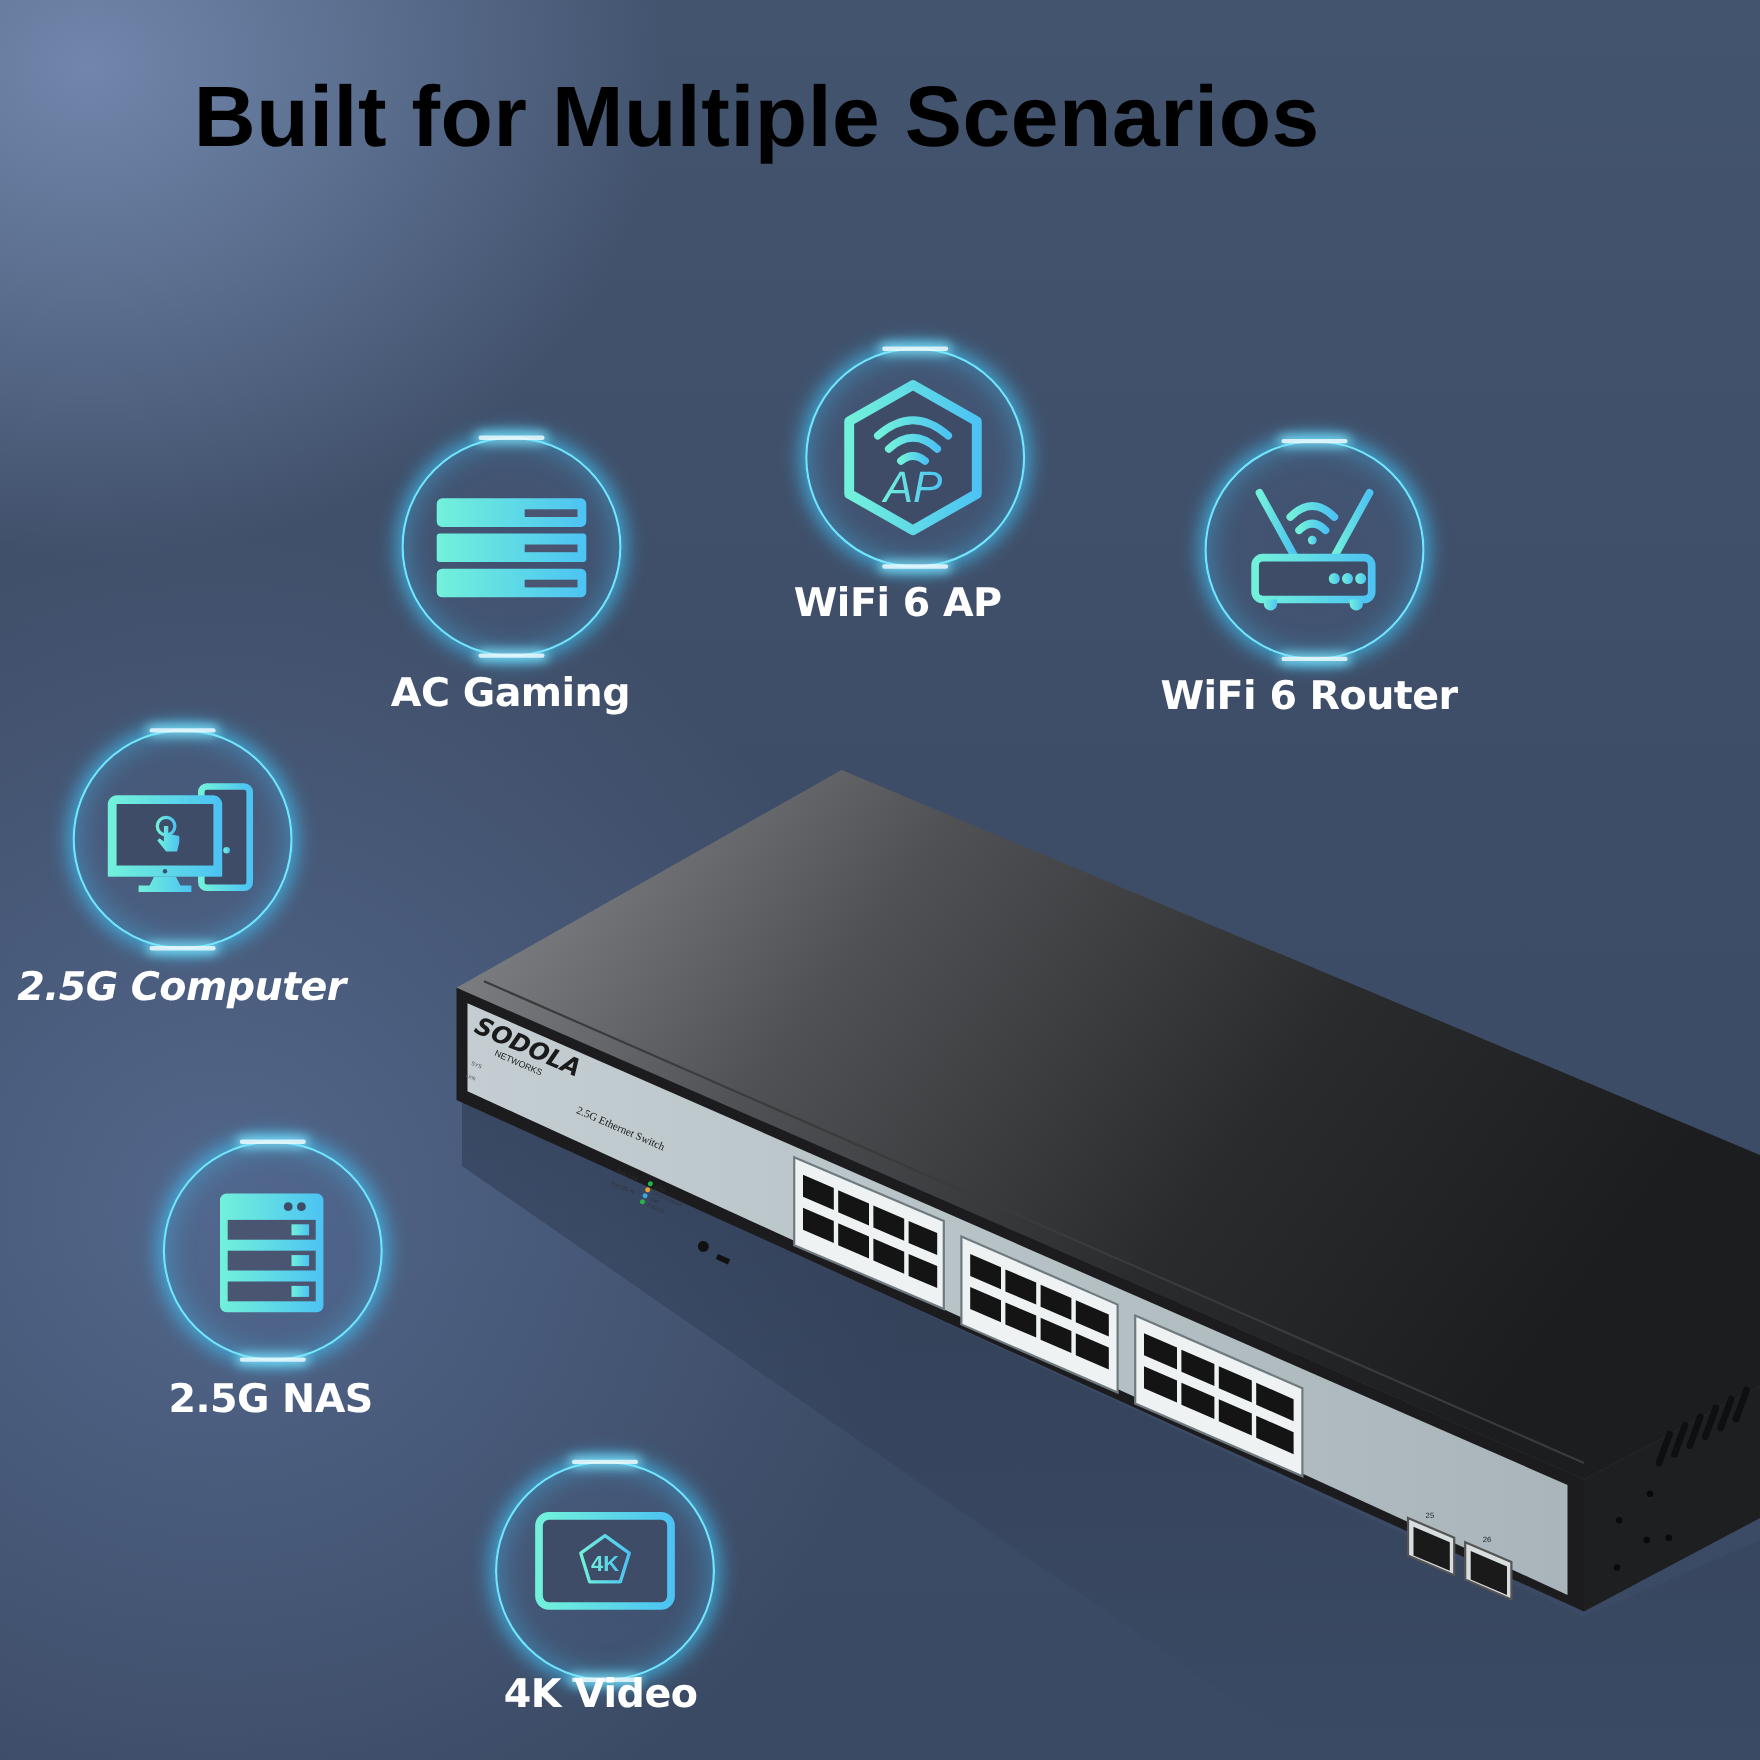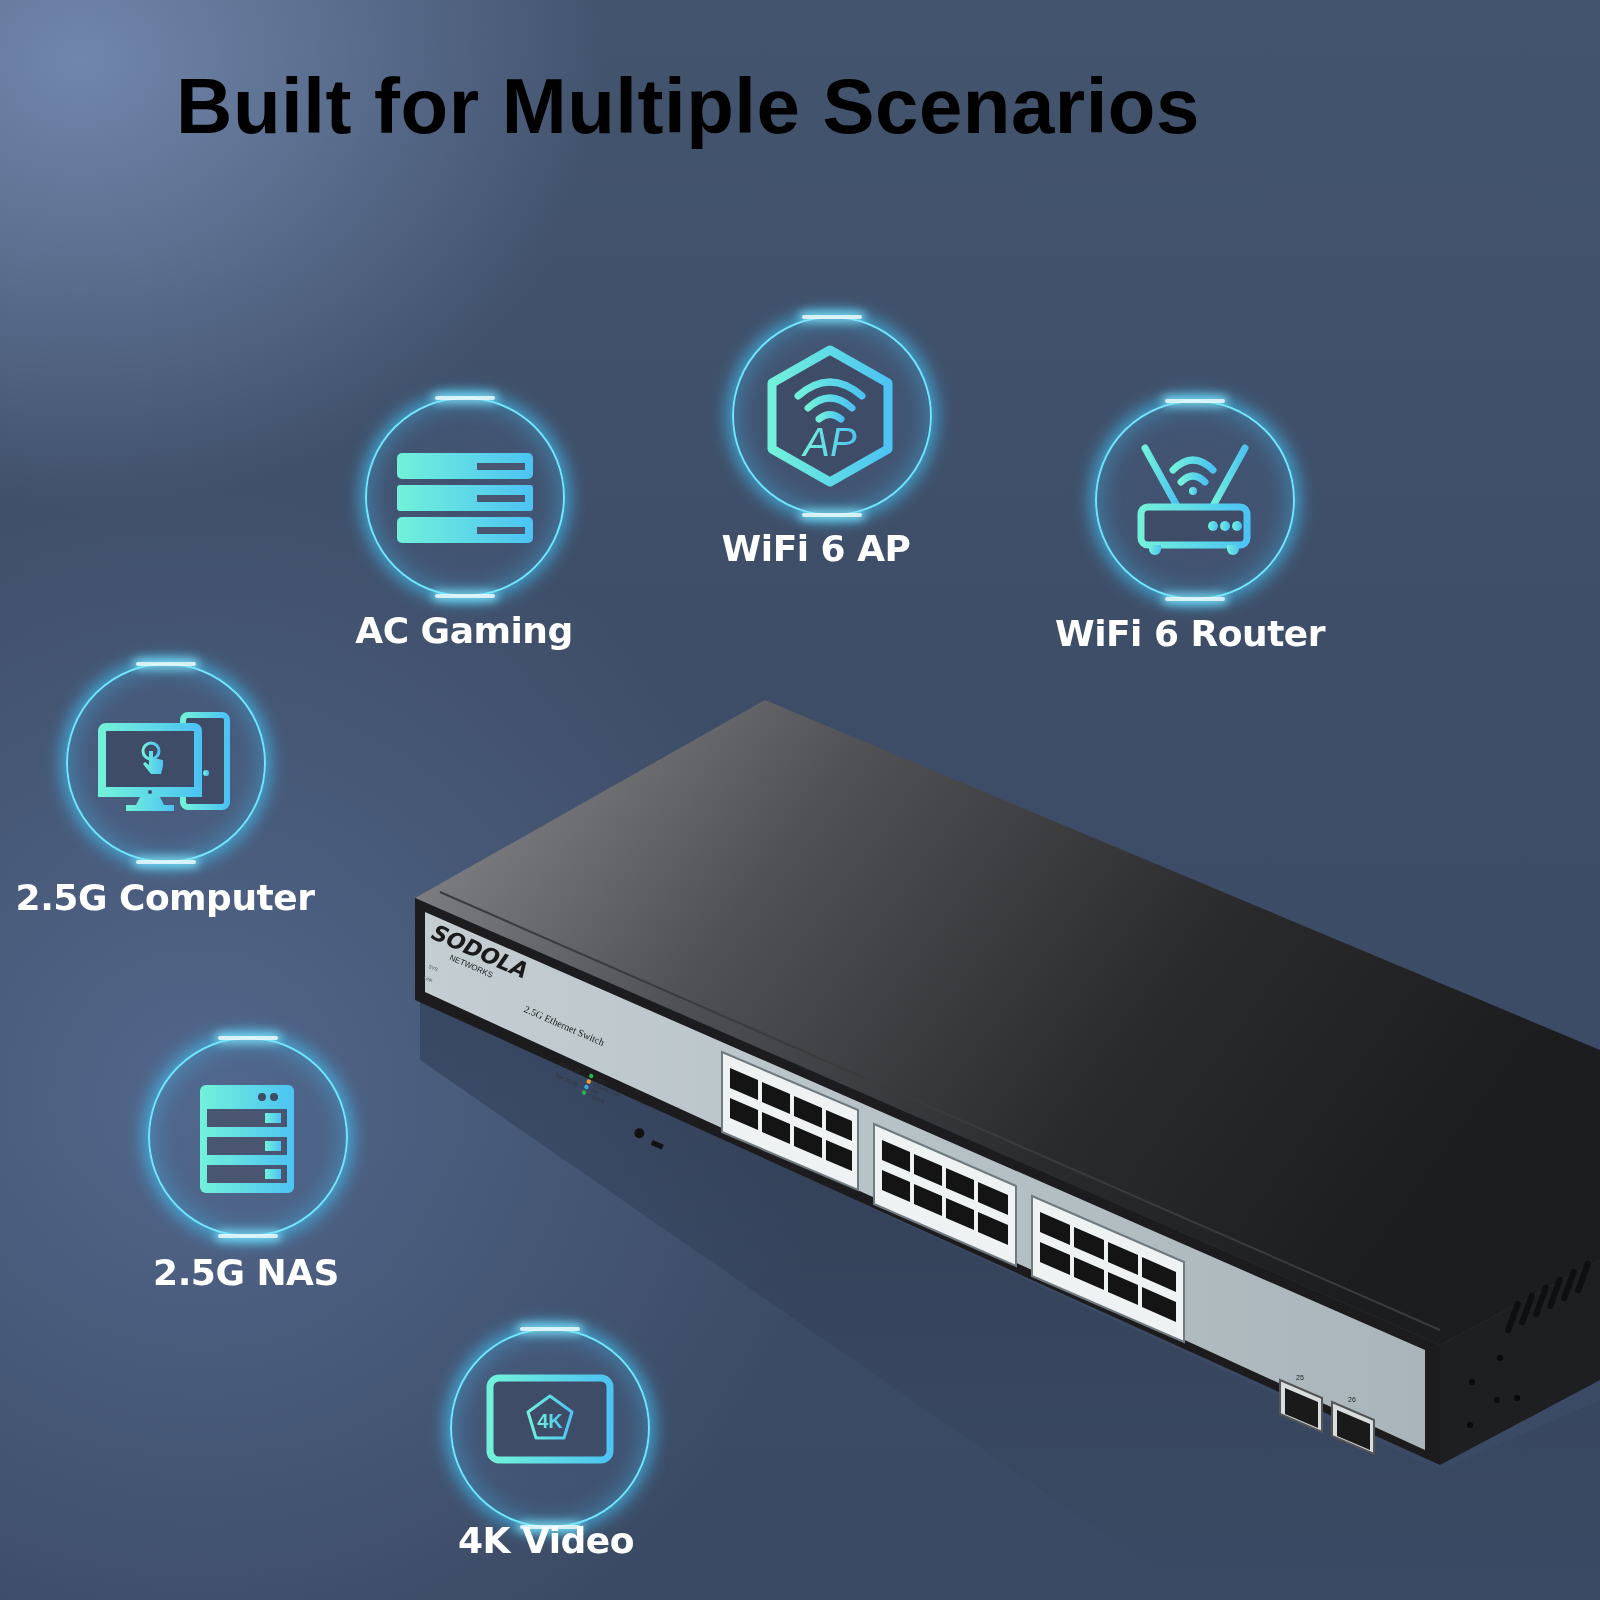--- a/index.html
+++ b/index.html
@@ -107,21 +107,21 @@
     <circle cx="140" cy="110" r="3" fill="url(#ig)"></circle>
     <line x1="140" y1="118" x2="140" y2="126" stroke="url(#ig)" stroke-width="3"></line>
     <rect x="36" y="64" width="96" height="64" rx="4" fill="#3f4c67" stroke="url(#ig)" stroke-width="8"></rect>
     <rect x="32" y="124" width="104" height="10" fill="url(#ig)"></rect>
     <circle cx="84" cy="129" r="2" fill="#3f4c67"></circle>
     <path d="M74,134 h20 l4,8 h10 v6 h-48 v-6 h10 z" fill="url(#ig)"></path>
     <circle cx="85" cy="88" r="8" fill="none" stroke="url(#ig)" stroke-width="3"></circle>
     <path d="M83,88 v14 l-4,-3 l-2,2 l8,10 h10 l2,-8 v-6 l-10,-2 v-7 z" fill="url(#ig)"></path>
   </svg>
 </div>
-<div class="label" style="left:165px; top:877px;">2.5G Computer</div>
+<div class="label" style="left:165px; top:877px;font-style:italic;">2.5G Computer</div>
 
 <div class="scenario" style="left:148px; top:1037px;">
   <div class="ring"></div>
   <svg class="icon" viewBox="0 0 200 200">
     <rect x="52" y="48" width="94" height="108" rx="6" fill="url(#ig)"></rect>
     <circle cx="114" cy="60" r="4" fill="#3f4c67"></circle>
     <circle cx="126" cy="60" r="4" fill="#3f4c67"></circle>
     <rect x="59" y="72" width="80" height="18" fill="#4a5572"></rect>
     <rect x="59" y="100" width="80" height="18" fill="#4a5572"></rect>
     <rect x="59" y="128" width="80" height="18" fill="#4a5572"></rect>

